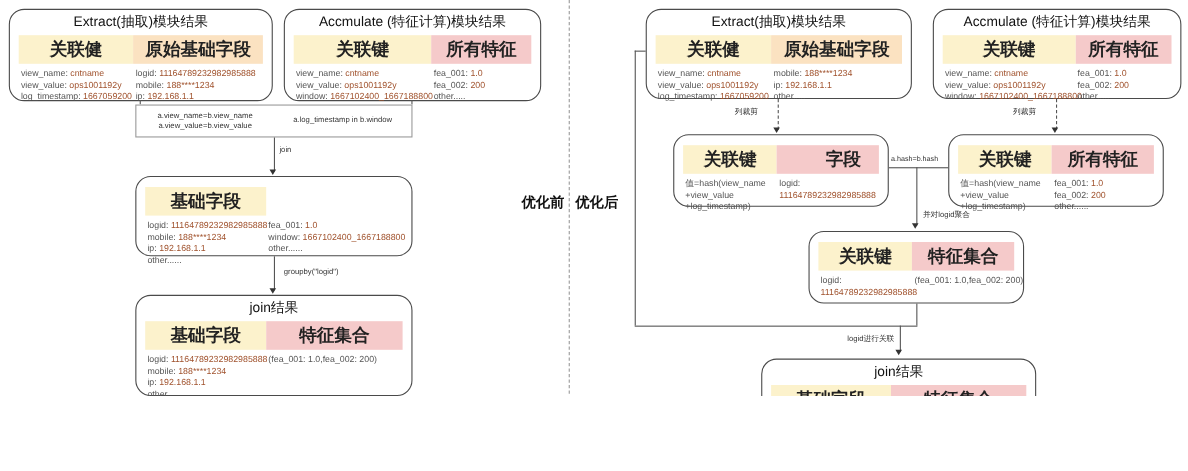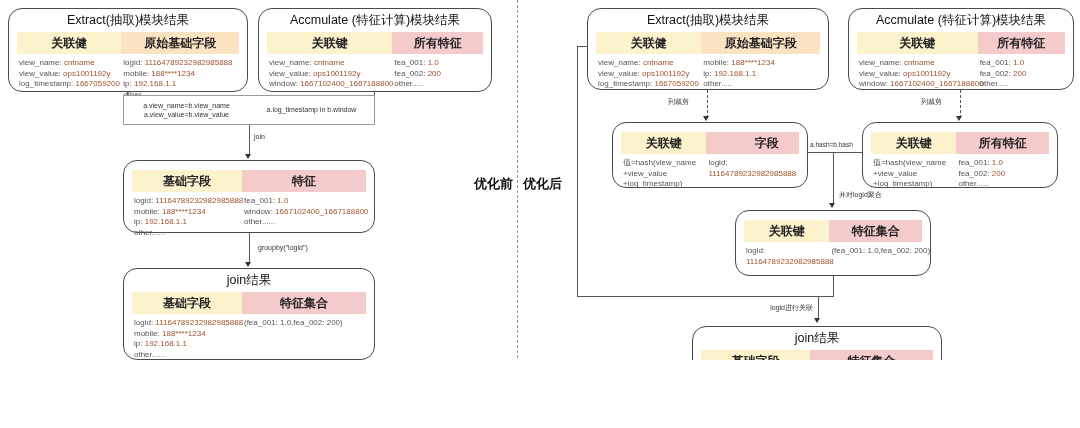--- a/index.html
+++ b/index.html
@@ -2,21 +2,21 @@
 <html><head>
 <meta charset="utf-8">
 <style>
   html,body{margin:0;padding:0;background:#fff;}
   .canvas{position:relative;width:1080px;height:360px;background:#fff;overflow:hidden;
           font-family:"Liberation Sans",sans-serif;}
   .tbox{position:absolute;background:#fff;border:1.3px solid #4a4a4a;border-radius:14px;box-sizing:border-box;}
   .ttl{font-size:12.5px;color:#111;text-align:center;margin-top:3px;white-space:nowrap;}
   .hrow{display:flex;margin:3px 8px 4px;}
   .hrow.notitle{margin-top:9px;}
-  .hcell{font-size:12px;font-weight:600;color:#222;text-align:center;padding:2.5px 0;box-sizing:border-box;}
+  .hcell{font-size:16px;font-weight:600;color:#222;text-align:center;padding:2.5px 0;box-sizing:border-box;}
   .hy{background:#fcf2cc;} .ho{background:#fbe2c1;} .hp{background:#f5caca;}
   .brow{display:flex;margin:0 8px;}
   .bcol{box-sizing:border-box;padding-left:2px;}
   .ln{font-size:8px;line-height:1.32;white-space:nowrap;}
   .fk{color:#555;} .fv{color:#a0522d;}
   .condbar{position:absolute;border:1px solid #9a9a9a;box-sizing:border-box;display:flex;align-items:center;background:#fff;}
   .condcell{flex:1;text-align:center;font-size:7px;color:#333;line-height:1.35;}
   .vl{position:absolute;width:1.2px;background:#555;}
   .hl{position:absolute;height:1.2px;background:#555;}
   .vl-dash{position:absolute;width:0;border-left:1.2px dashed #555;}
@@ -87,21 +87,20 @@
     <div class="condcell">a.log_timestamp in b.window</div>
   </div>
 
   <div class="vl" style="left:249px;top:125px;height:31px;"></div>
   <div class="ah-down" style="left:245px;top:154px;"></div>
   <div class="lbl" style="left:254px;top:133px;">join</div>
 
   <div class="tbox" style="left:123px;top:160px;width:252px;height:73px;">
     <div class="hrow notitle">
       <div class="hcell hy" style="width:47%;">基础字段</div>
-      <div class="hcell hp" style="width:53%;">特征</div>
     </div>
     <div class="brow">
       <div class="bcol" style="width:47%;">
           <div class="ln"><span class="fk">logid:</span><span class="fv"> 11164789232982985888</span></div>
           <div class="ln"><span class="fk">mobile:</span><span class="fv"> 188****1234</span></div>
           <div class="ln"><span class="fk">ip:</span><span class="fv"> 192.168.1.1</span></div>
           <div class="ln"><span class="fk">other......</span><span class="fv"></span></div>
         </div>
       <div class="bcol" style="width:53%;">
           <div class="ln"><span class="fk">fea_001:</span><span class="fv"> 1.0</span></div>

